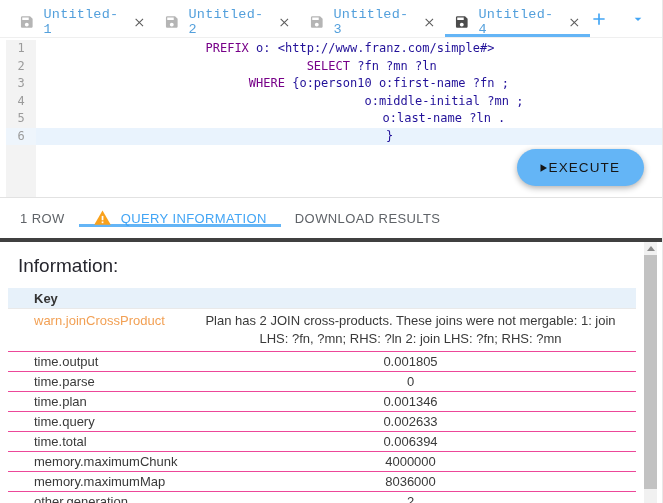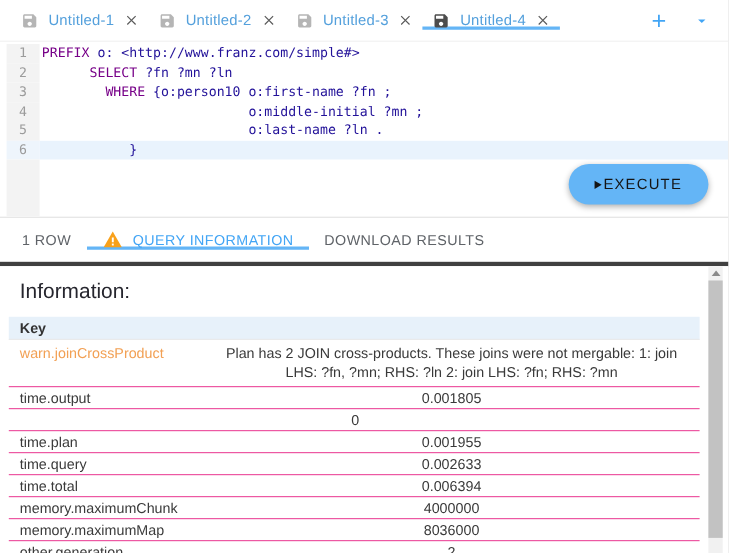--- a/index.html
+++ b/index.html
@@ -4,21 +4,21 @@
 <style>
   * { box-sizing: border-box; margin: 0; padding: 0; }
   html,body { width: 663px; height: 503px; overflow: hidden; background: #fff;
               font-family: "Liberation Sans", sans-serif; }
   .app { width: 663px; height: 503px; display: flex; flex-direction: column;
          background: #fff; border-right: 1px solid #e8e8e8; }
 
   
   .tabbar { flex: 0 0 38px; display: flex; align-items: stretch;
             padding-left: 10px; border-bottom: 1px solid #efefef; background: #fff; }
-  .tabs-slot { display: flex; align-items: center; }
+  .tabs-slot { display: flex; align-items: flex-end; font-family: Liberation Mono, monospace; }
   .tab { display: flex; align-items: center; gap: 9px; padding: 0 9px; cursor: pointer; }
   .tab.active { box-shadow: inset 0 -3px 0 var(--active-underline); }
   .save-icon { width: 16px; height: 16px; color: #b5b5b5; display: block; }
   .tab.active .save-icon { color: #4c4c4c; }
   .tab-label { font-size: 13.5px; font-weight: 500; letter-spacing: .2px;
                color: var(--tab-label-blue); }
   .close-icon { width: 13px; height: 13px; display: block; }
   .tabbar-actions { margin-left: auto; display: flex; align-items: center;
                     gap: 22px; padding-right: 16px; }
   .plus-icon { width: 18px; height: 18px; display: block; cursor: pointer; }
@@ -26,21 +26,21 @@
 
   
   .editor { position: relative; flex: 0 0 160px; border-bottom: 1px solid #e2e2e2;
             overflow: hidden; font-family: "DejaVu Sans Mono", monospace; background: #fff; }
   .lines { display: flex; flex-direction: column; height: 100%; padding-top: 2px; }
   .line-row { display: flex; height: 17.5px; flex: 0 0 17.5px; }
   .gutter-cell { flex: 0 0 30px; margin-left: 6px; background: #f3f3f3;
                  color: #9b9b9b; font-size: 12px; text-align: center; line-height: 17.5px; }
   .line-row.active .gutter-cell { background: #eef5fc; }
   .line-text { flex: 1; white-space: pre; font-size: 12px; line-height: 17.5px;
-               padding-left: 2px; }
+               padding-left: 2px; text-align: center; }
   .line-row.active .line-text { background: var(--active-line-bg); }
   .seg-keyword { color: var(--keyword); }
   .seg-plain { color: var(--code-text); }
   .line-filler { flex: 1; display: flex; }
   .line-filler .gutter-cell { line-height: normal; }
   .execute-btn { position: absolute; right: 18px; bottom: 11px; height: 37px;
                  padding: 0 24px 0 20px; border: none; border-radius: 19px;
                  background: var(--execute-bg); display: flex; align-items: center; 
                  font-family: "Liberation Sans", sans-serif; font-size: 13.5px;
                  font-weight: 500; letter-spacing: 1.1px; color: #151515;
@@ -56,21 +56,21 @@
   .rtab.active .rtab-label { color: var(--accent); }
   .warn-icon { width: 19px; height: 18px; display: block; }
 
   
   .info-panel { flex: 1; position: relative; background: #fff; overflow: hidden; }
   .info-title { font-size: 19px; font-weight: 400; color: #26262e; margin: 13px 0 11px 18px; }
   .info-table { margin: 0 26px 0 8px; }
   .t-head { display: flex; background: var(--table-header-bg); height: 21px;
             align-items: center; border-bottom: 1px solid #e9e9e9; }
   .th { font-size: 13px; font-weight: 700; color: #333; }
-  .th-key, .td-key { flex: 0 0 175px; padding-left: 10px; }
+  .th-key, .td-key { flex: 0 0 175px; padding-left: 26px; }
   .th-value, .td-value { flex: 1; padding-left: 10px; }
   .t-row { display: flex; border-bottom: 1px solid #ec4899; }
   .td { font-size: 13px; color: #3a3a3a; line-height: 19px; }
   .td-value { padding-right: 8px; text-align: center; }
   .t-row.warn .td { line-height: 18px; padding-top: 3px; padding-bottom: 3px; }
   .t-row.warn .td-key { color: var(--warn-key); }
 
   
   .v-scrollbar { position: absolute; top: 0; right: 5px; width: 13px; height: 100%;
                  background: #f1f1f1; display: flex; flex-direction: column;
@@ -200,25 +200,26 @@
       <div id="info-rows">
           <div class="t-row warn">
     <div class="td td-key">warn.joinCrossProduct</div>
     <div class="td td-value">Plan has 2 JOIN cross-products. These joins were not mergable: 1: join LHS: ?fn, ?mn; RHS: ?ln 2: join LHS: ?fn; RHS: ?mn</div>
   </div>
           <div class="t-row">
     <div class="td td-key">time.output</div>
     <div class="td td-value">0.001805</div>
   </div>
           <div class="t-row">
+    <div class="td td-key">time.parse</div>
     <div class="td td-value">0</div>
   </div>
           <div class="t-row">
     <div class="td td-key">time.plan</div>
-    <div class="td td-value">0.001955</div>
+    <div class="td td-value">0.001346</div>
   </div>
           <div class="t-row">
     <div class="td td-key">time.query</div>
     <div class="td td-value">0.002633</div>
   </div>
           <div class="t-row">
     <div class="td td-key">time.total</div>
     <div class="td td-value">0.006394</div>
   </div>
           <div class="t-row">

